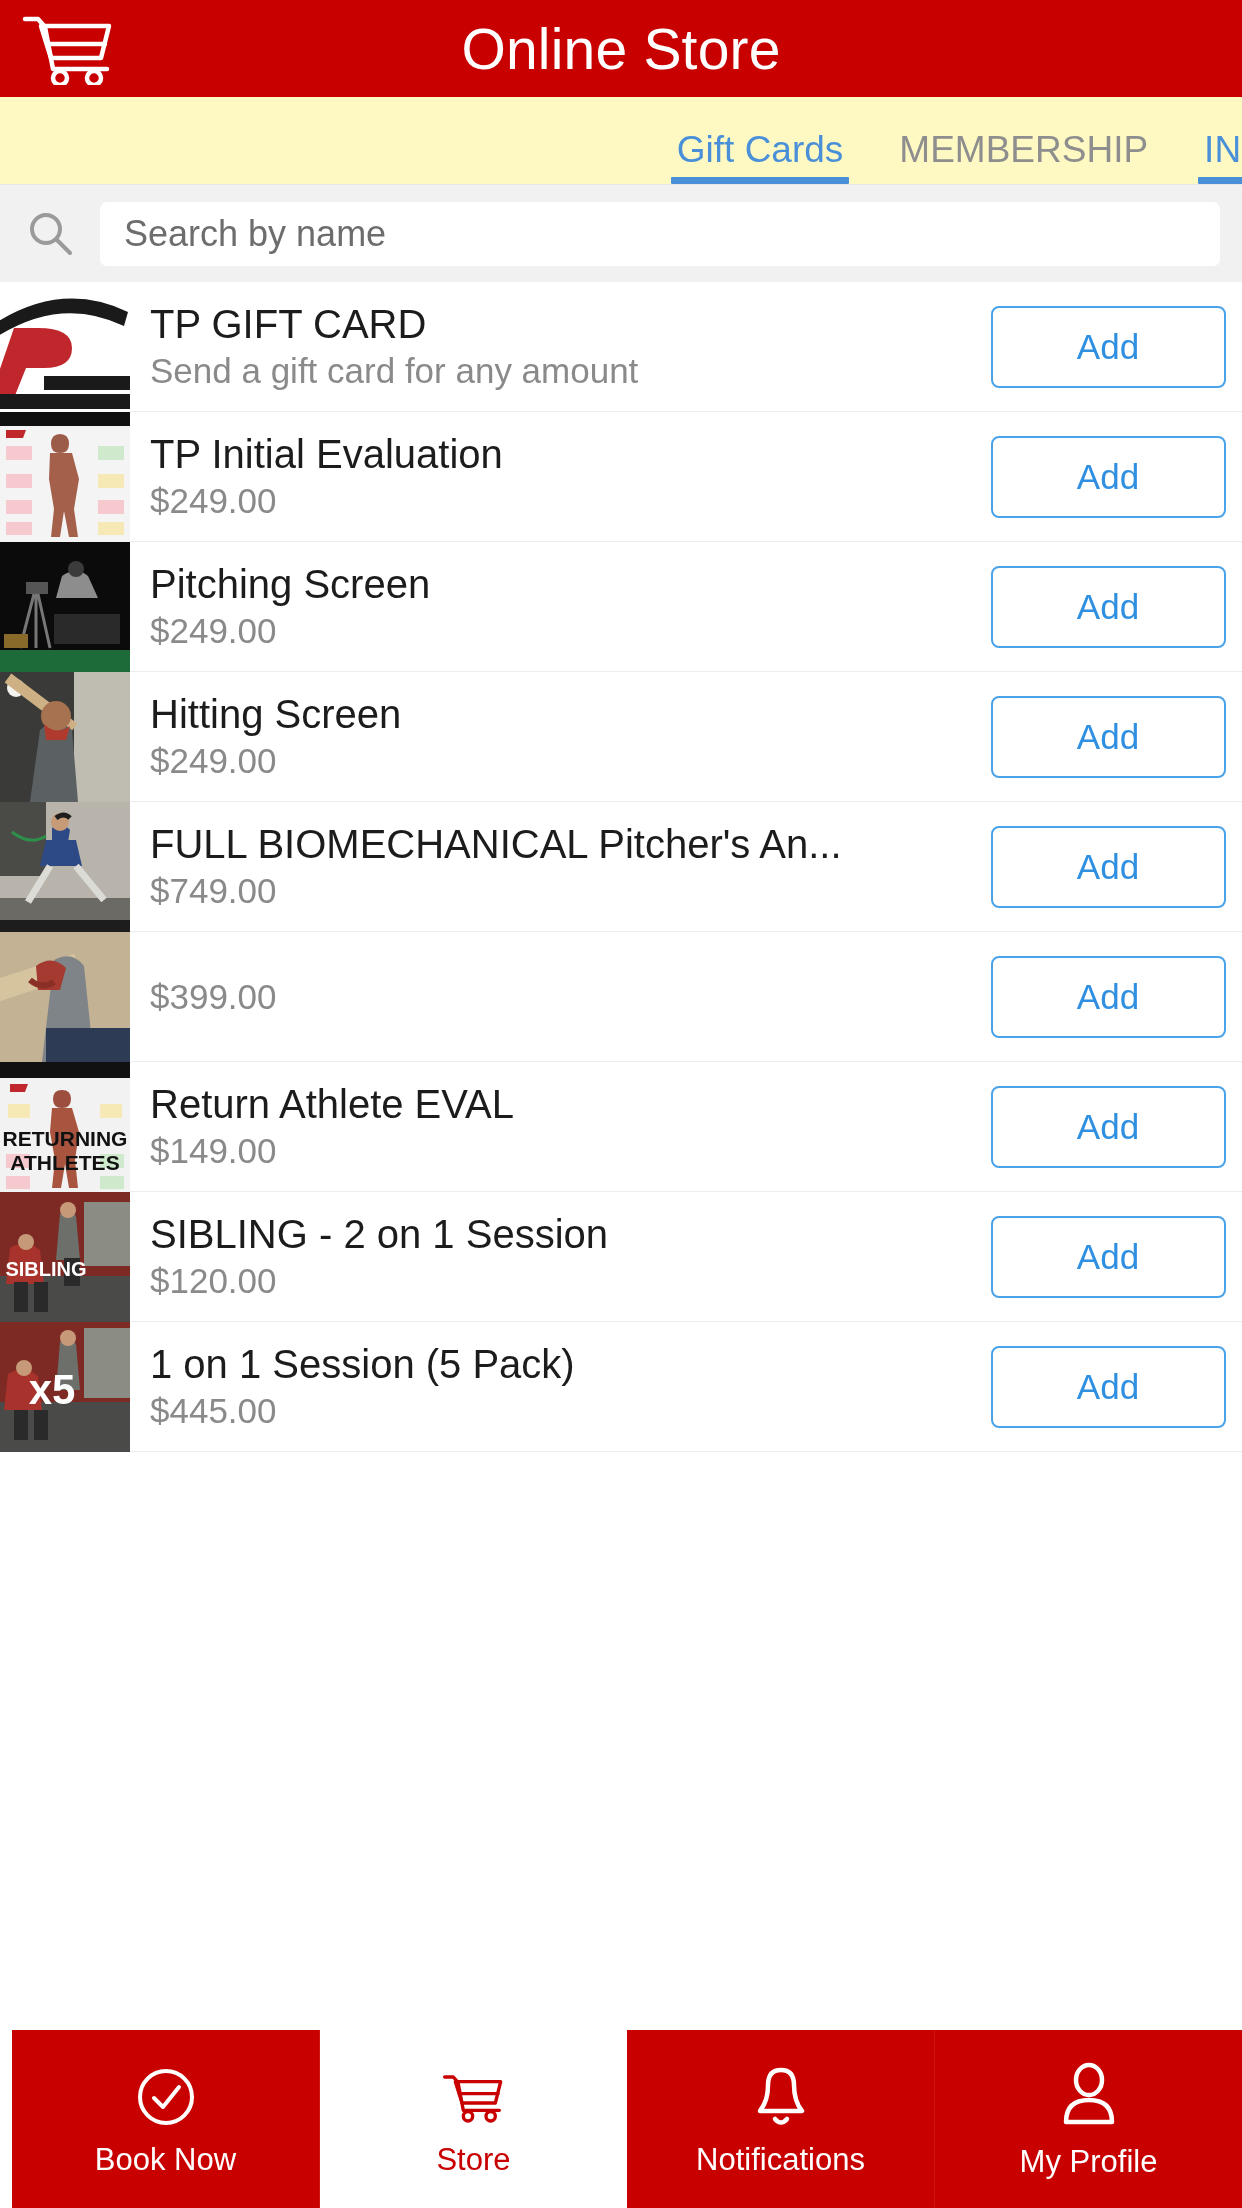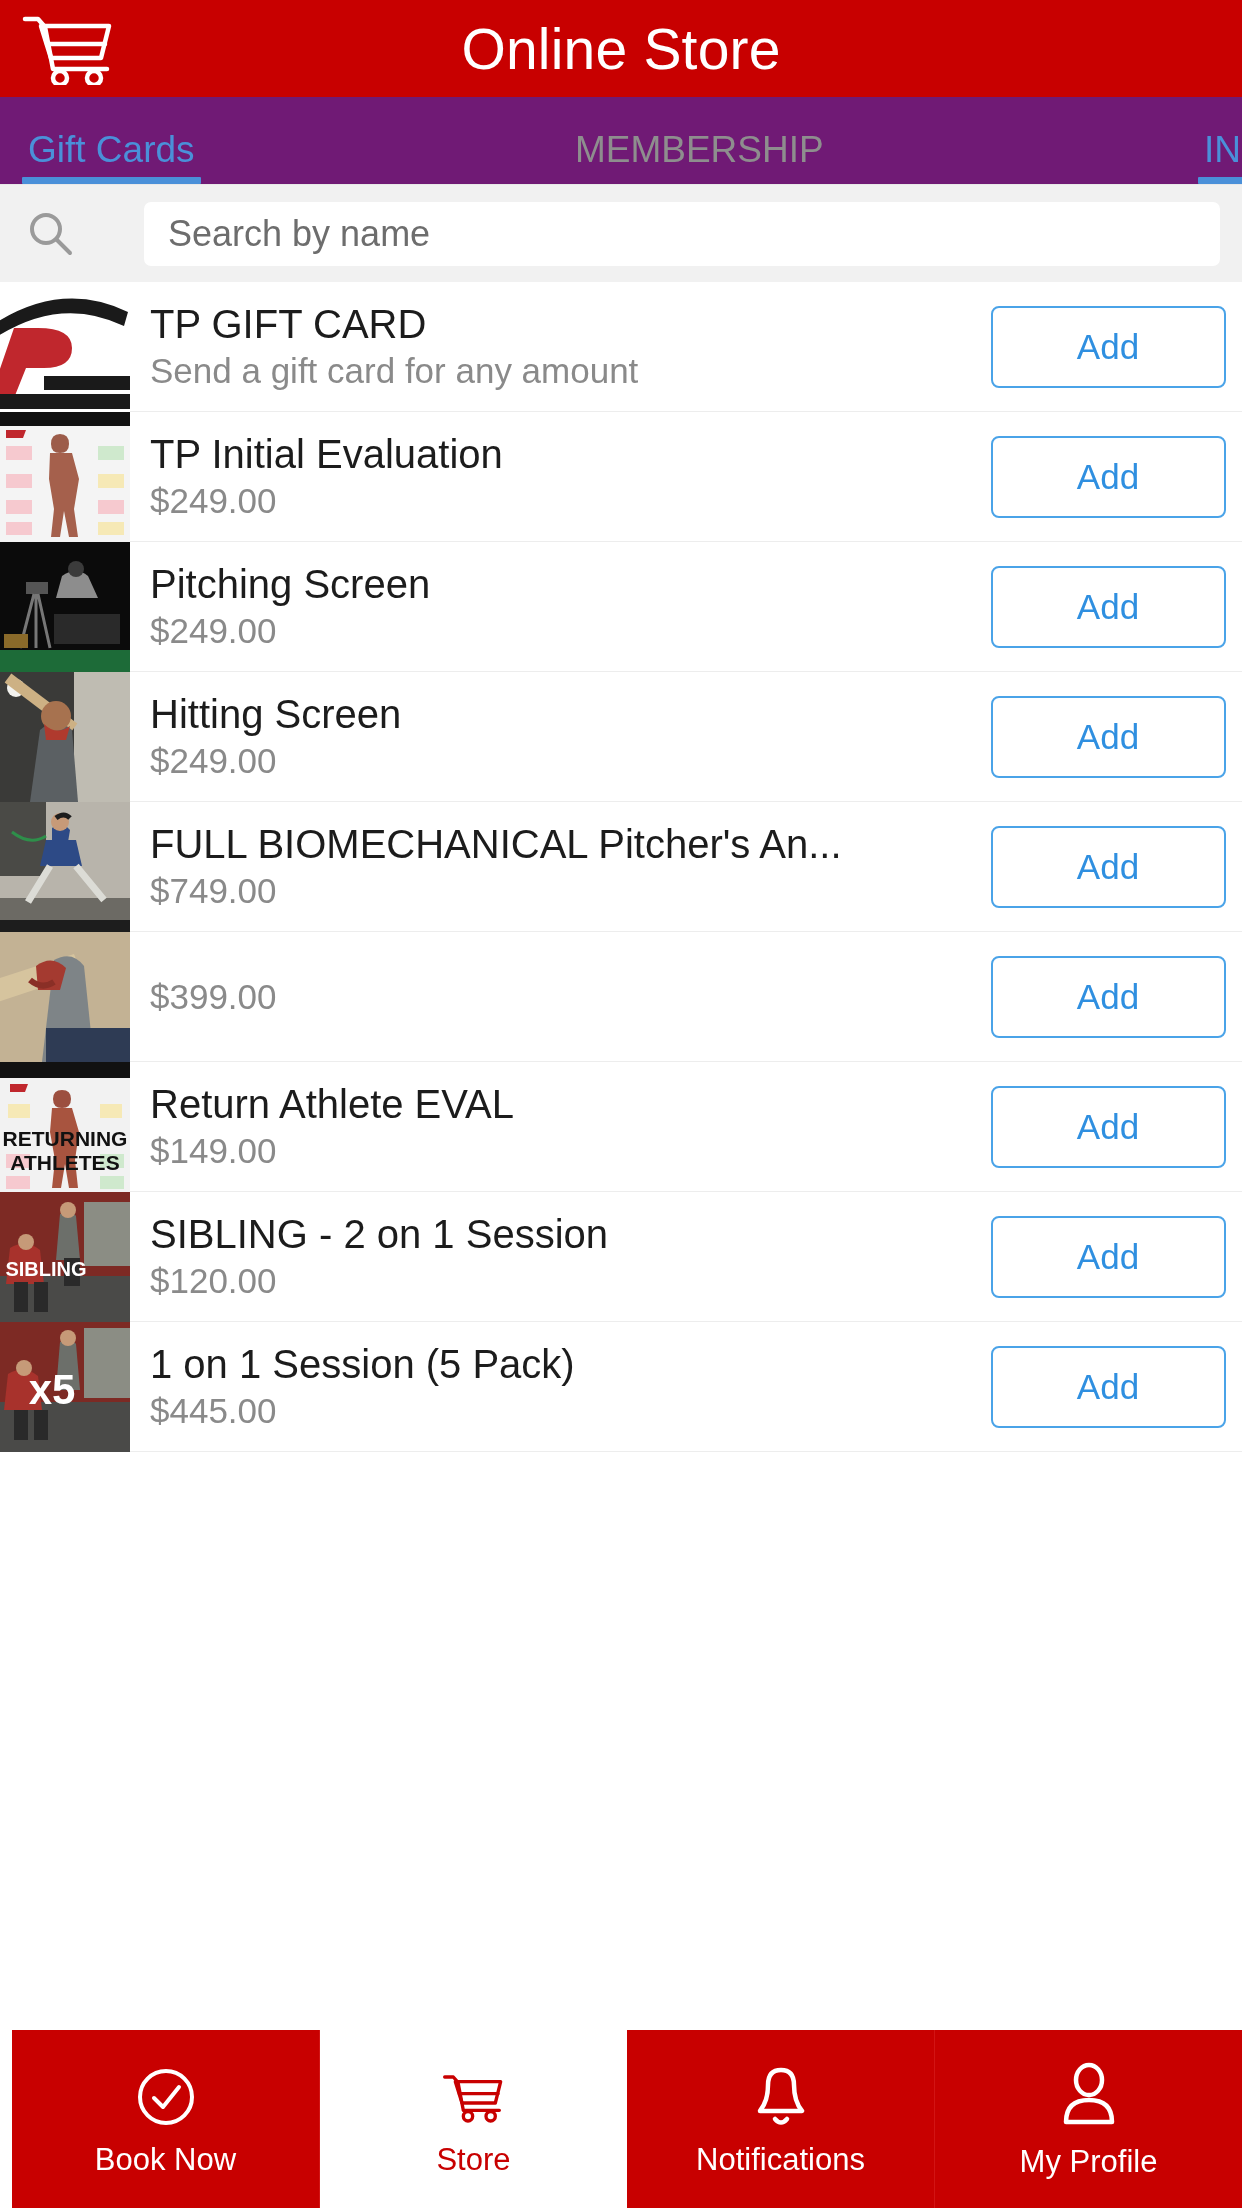--- a/index.html
+++ b/index.html
@@ -32,24 +32,24 @@
   .header-title {
     color:#ffffff;
     font-size:57px;
     font-weight:400;
     letter-spacing:0.2px;
   }
 
   
   .tabbar {
     height:88px;
-    background:#701a75;
+    background:#fef9c3;
     display:flex;
     align-items:flex-end;
-    justify-content:space-between;
+    justify-content:flex-end;
     overflow:hidden;
     border-bottom:1px solid #e8e8e8;
   }
   .tab {
     position:relative;
     padding:0 28px 16px 28px;
     font-size:37px;
     line-height:1;
     white-space:nowrap;
     color:#8e8e8e;
@@ -68,21 +68,20 @@
   .tab.partial { color:#4a90d9; margin-right:-60px; }
   .tab.partial .tab-underline { background:#4a90d9; left:22px; right:0; }
 
   
   .searchbar {
     height:97px;
     background:#f1f1f1;
     display:flex;
     align-items:center;
     padding:0 22px 0 0;
-    gap:44px;
   }
   .search-icon {
     width:100px;
     min-width:100px;
     display:flex;
     align-items:center;
     justify-content:center;
   }
   .search-input {
     flex:1;

